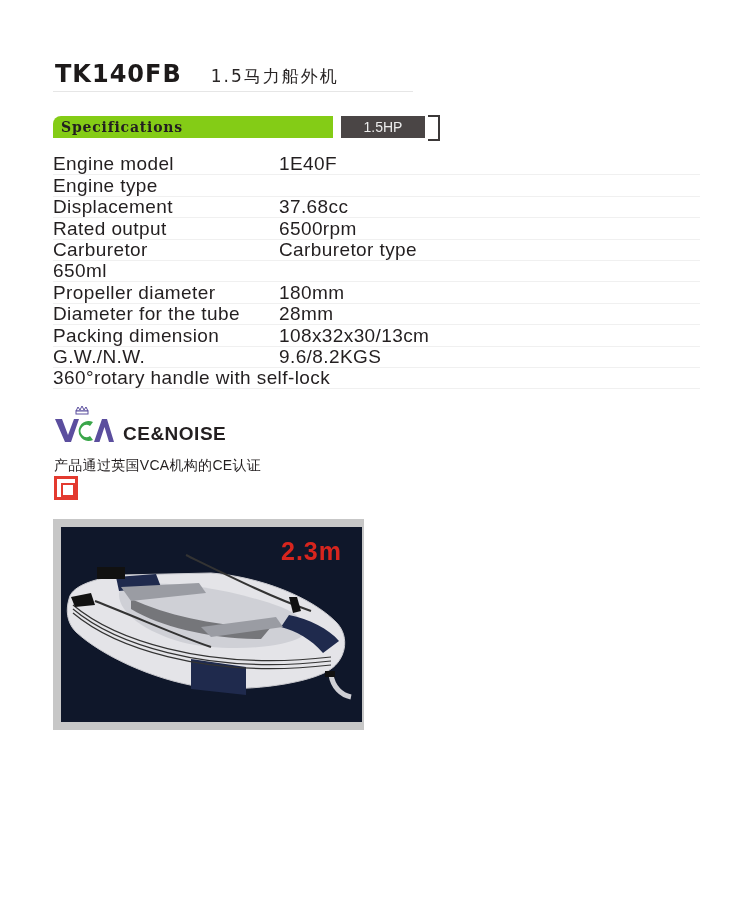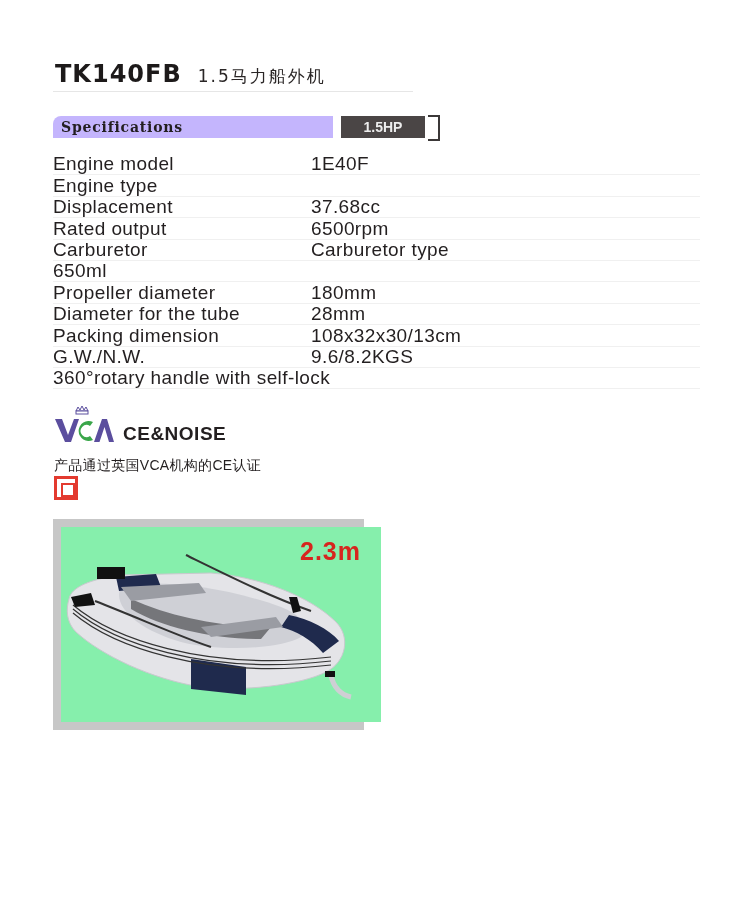--- a/index.html
+++ b/index.html
@@ -1,43 +1,43 @@
 <!DOCTYPE html>
 <html><head>
 <meta charset="utf-8">
 <style>
   html, body { margin:0; padding:0; background:#ffffff; }
   body { width:750px; height:900px; position:relative; overflow:hidden; font-family:"Liberation Sans", sans-serif; color:#231f20; }
 
   .title-row { position:absolute; left:55px; top:60px; display:flex; align-items:baseline; }
   .model { font-family:"DejaVu Sans", sans-serif; font-weight:bold; font-size:24px; letter-spacing:1px; color:#1d1a1a; }
-  .subtitle { font-family:"DejaVu Sans", sans-serif; font-size:17px; margin-left:16px; letter-spacing:2px; color:#2a2626; }
+  .subtitle { font-family:"DejaVu Sans", sans-serif; font-size:17px; margin-left:29px; letter-spacing:2px; color:#2a2626; }
   .title-rule { position:absolute; left:53px; top:91px; width:360px; height:1px; background:#e6e6e6; }
 
-  .spec-bar { position:absolute; left:53px; top:116px; width:280px; height:22px; background:#c4b5fd; border-top-left-radius:8px; }
+  .spec-bar { position:absolute; left:53px; top:116px; width:280px; height:22px; background:#84cc16; border-top-left-radius:8px; }
   .spec-label { position:absolute; left:8px; top:3px; font-family:"DejaVu Serif", serif; font-weight:bold; font-size:14px; letter-spacing:0.8px; color:#231f20; }
-  .hp-box { position:absolute; left:341px; top:116px; width:84px; height:22px; background:#4a4545; color:#ededed; font-weight:bold; font-size:14px; text-align:center; line-height:22px; font-family:"Liberation Sans", sans-serif; }
+  .hp-box { position:absolute; left:341px; top:116px; width:84px; height:22px; background:#4a4545; color:#ededed; font-weight:normal; font-size:14px; text-align:center; line-height:22px; font-family:"Liberation Sans", sans-serif; }
   .hp-bracket { position:absolute; left:428px; top:115px; width:10px; height:22px; border:2px solid #3b3838; border-left:none; }
 
   .spec-table { position:absolute; left:53px; top:154px; width:647px; }
-  .spec-row { position:relative; height:20.4px; border-bottom:1px solid #f0f0f0; display:flex; align-items:flex-end;gap:32px; }
+  .spec-row { position:relative; height:20.4px; border-bottom:1px solid #f0f0f0; display:flex; align-items:flex-end; }
   .spec-key { width:226px; font-size:19px; line-height:20px; letter-spacing:0.4px; white-space:nowrap; }
   .spec-val { font-size:19px; line-height:20px; letter-spacing:0.4px; white-space:nowrap; }
   .note { font-size:19px; line-height:20px; letter-spacing:0.4px; white-space:nowrap; }
 
   .cert { position:absolute; left:54px; top:405px; }
   .vca-logo { position:absolute; left:0; top:0; width:60px; height:38px; }
   .cert-title { position:absolute; left:69px; top:18px; font-weight:bold; font-size:19px; letter-spacing:0.5px; color:#231f20; white-space:nowrap; }
   .cert-sub { position:absolute; left:0; top:52px; font-size:14px; color:#231f20; white-space:nowrap; letter-spacing:0.3px; }
 
   .dbl-insul { position:absolute; left:54px; top:476px; width:24px; height:24px; border:3px solid #e33a2f; box-sizing:border-box; }
   .dbl-insul::after { content:""; position:absolute; left:4px; top:4px; width:10px; height:10px; border:2px solid #e33a2f; }
 
   .photo-frame { position:absolute; left:53px; top:519px; width:311px; height:211px; background:#c7c7c7; }
-  .photo-inner { position:absolute; left:8px; top:8px; width:301px; height:195px; background:#86efac; overflow:hidden;padding-left:19px; }
+  .photo-inner { position:absolute; left:8px; top:8px; width:301px; height:195px; background:#0f172a; overflow:hidden; }
   .length-label { position:absolute; right:20px; top:10px; font-weight:bold; font-size:25px; color:#d7251e; letter-spacing:1px; }
   .boat { position:absolute; left:0; top:0; }
 </style>
 </head>
 <body>
 
 <div class="title-row">
   <span class="model">TK140FB</span>
   <span class="subtitle">1.5马力船外机</span>
 </div>

